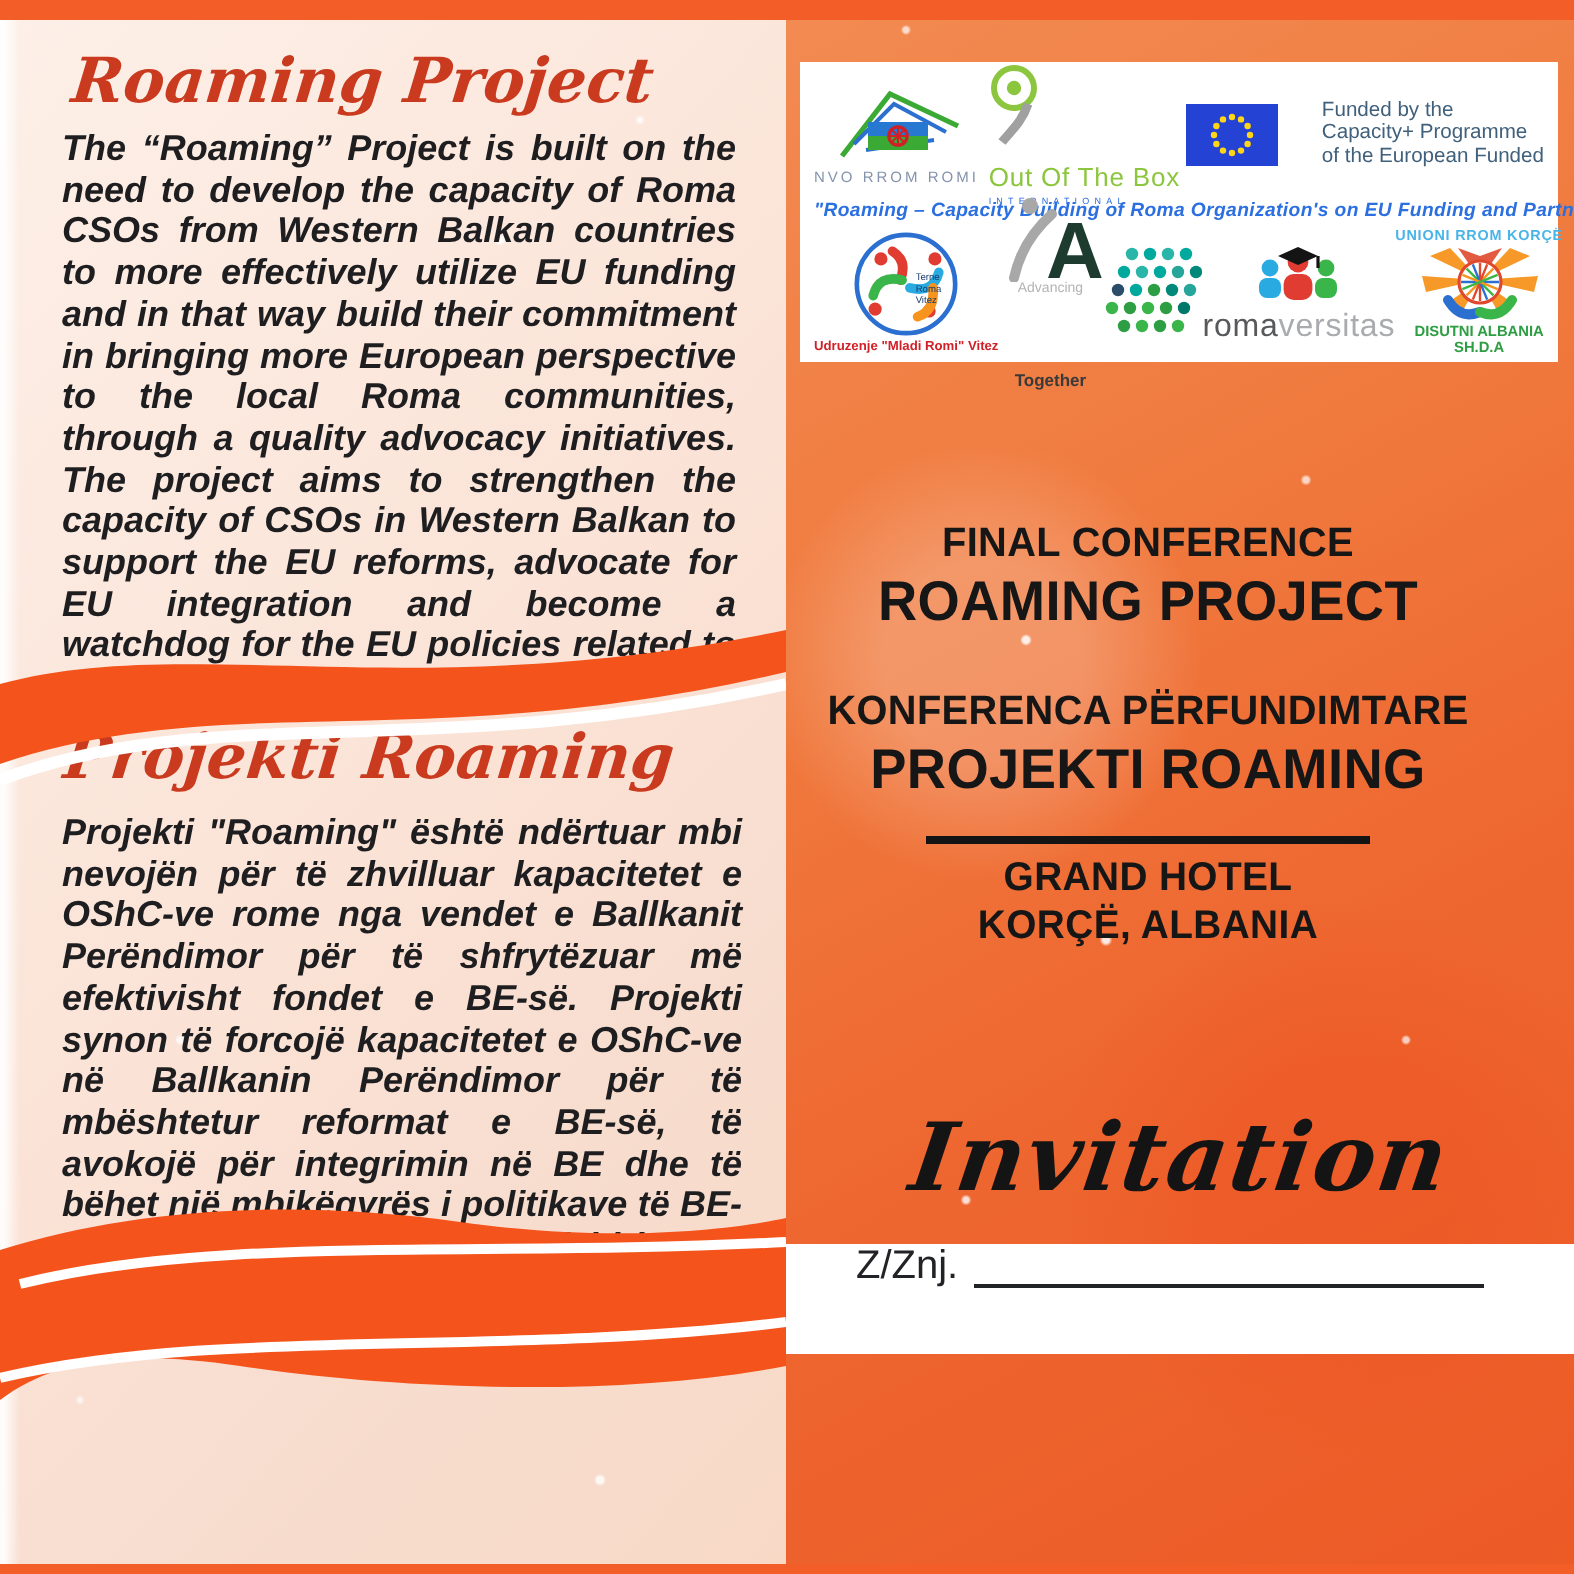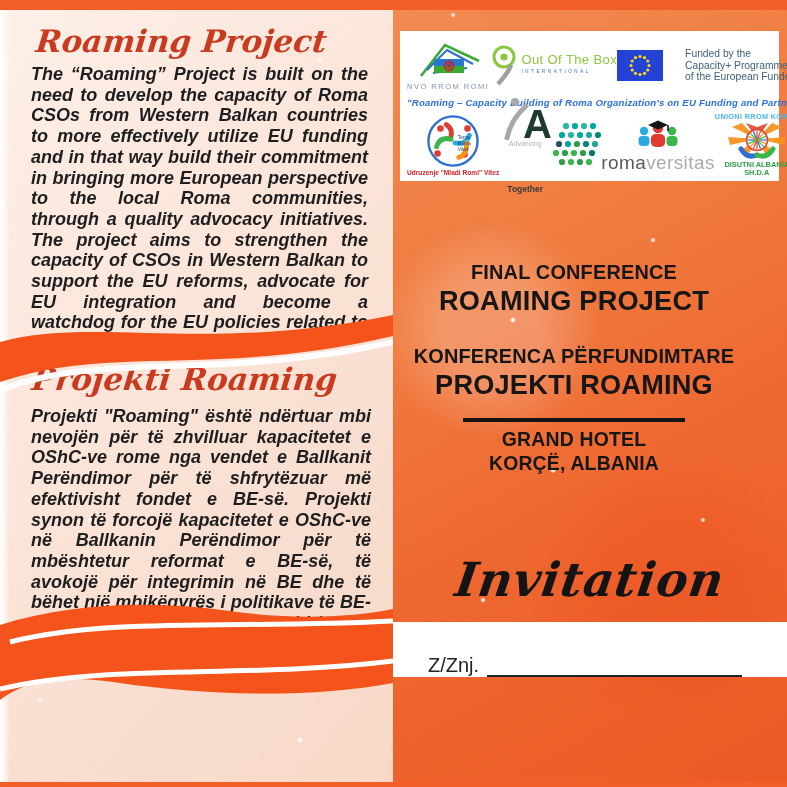--- a/index.html
+++ b/index.html
@@ -52,49 +52,49 @@
   .logo-box{position:absolute;left:7px;top:31px;width:379px;height:150px;background:#ffffff;
     box-sizing:border-box;padding:5px 7px 3px 7px;display:flex;flex-direction:column;}
   .logo-row{display:flex;align-items:center;justify-content:space-between;}
   .row1{height:62px;}
   .row2{height:67px;margin-top:1px;}
   .slogan{height:14px;text-align:center;color:#2b6fe0;font-weight:bold;font-style:italic;
     font-size:9.6px;letter-spacing:.2px;white-space:nowrap;margin-top:2px;}
 
   .logo{display:flex;flex-direction:column;align-items:center;justify-content:center;}
   .nvo-label{font-size:7.5px;color:#8494ac;letter-spacing:1.5px;margin-top:1px;white-space:nowrap;}
-  .ootb{flex-direction:row;align-items:flex-start;}
+  .ootb{flex-direction:column;align-items:flex-start;}
   .ootb-texts{display:flex;flex-direction:column;margin-left:2px;margin-top:8px;}
   .ootb-name{color:#8cc63e;font-size:13px;letter-spacing:.4px;white-space:nowrap;}
   .ootb-sub{color:#2b6fe0;font-size:4.5px;letter-spacing:2.6px;margin-top:2px;white-space:nowrap;}
   .eu{flex-direction:row;gap:16px;}
   .eu-text{margin-left:6px;color:#40607c;font-size:10.3px;line-height:11.6px;white-space:nowrap;}
   .terne-label{font-size:6.6px;font-weight:bold;color:#d01f26;margin-top:1px;white-space:nowrap;}
   .adv-line1{font-size:7px;color:#b3b3b3;margin-top:0;}
   .adv-line2{font-size:8.5px;font-weight:bold;color:#3a3a3a;margin-top:37px;}
-  .romav-word{font-size:19px;letter-spacing:.4px;margin-top:2px;white-space:nowrap;}
+  .romav-word{font-size:16px;letter-spacing:.4px;margin-top:2px;white-space:nowrap;}
   .romav-word .p1{color:#58595b;}
   .romav-word .p2{color:#a9abae;}
   .unioni-top{font-size:7.2px;font-weight:bold;color:#49b4e8;letter-spacing:.4px;white-space:nowrap;}
   .unioni-bot{font-size:7.4px;font-weight:bold;color:#2e9e44;line-height:8.4px;text-align:center;white-space:nowrap;}
 
   .conf-block{position:absolute;left:0;top:260px;width:362px;text-align:center;color:#161616;}
   .conf-small{font-size:20.5px;font-weight:bold;letter-spacing:.2px;transform:scaleX(.97);}
   .conf-big{font-size:28px;font-weight:bold;letter-spacing:.2px;transform:scaleX(.97);margin-top:1px;}
   .conf-gap{margin-top:27px;}
   .divider-line{width:222px;height:3.5px;background:#141414;margin:17px auto 0 auto;}
   .venue-block{margin-top:5px;}
   .venue{font-size:20px;font-weight:bold;letter-spacing:.2px;line-height:24px;transform:scaleX(.97);}
 
   .invitation{position:absolute;left:0;top:552px;width:394px;text-align:center;
     font-family:"DejaVu Serif",serif;font-style:italic;font-weight:bold;color:#141414;
     font-size:47px;transform:skewX(-8deg);letter-spacing:1px;}
 
   .name-band{position:absolute;left:0;top:622px;width:394px;height:55px;background:#ffffff;
-    display:flex;align-items:flex-end;box-sizing:border-box;padding-left:35px;}
+    display:flex;align-items:flex-start;box-sizing:border-box;padding-left:35px;}
   .name-label{font-size:20px;color:#222326;}
   .name-line{display:inline-block;width:255px;border-bottom:2px solid #222326;height:20px;margin-left:8px;}
 
   svg{display:block;}
 </style>
 </head>
 <body>
 
 <div class="canvas">
 

